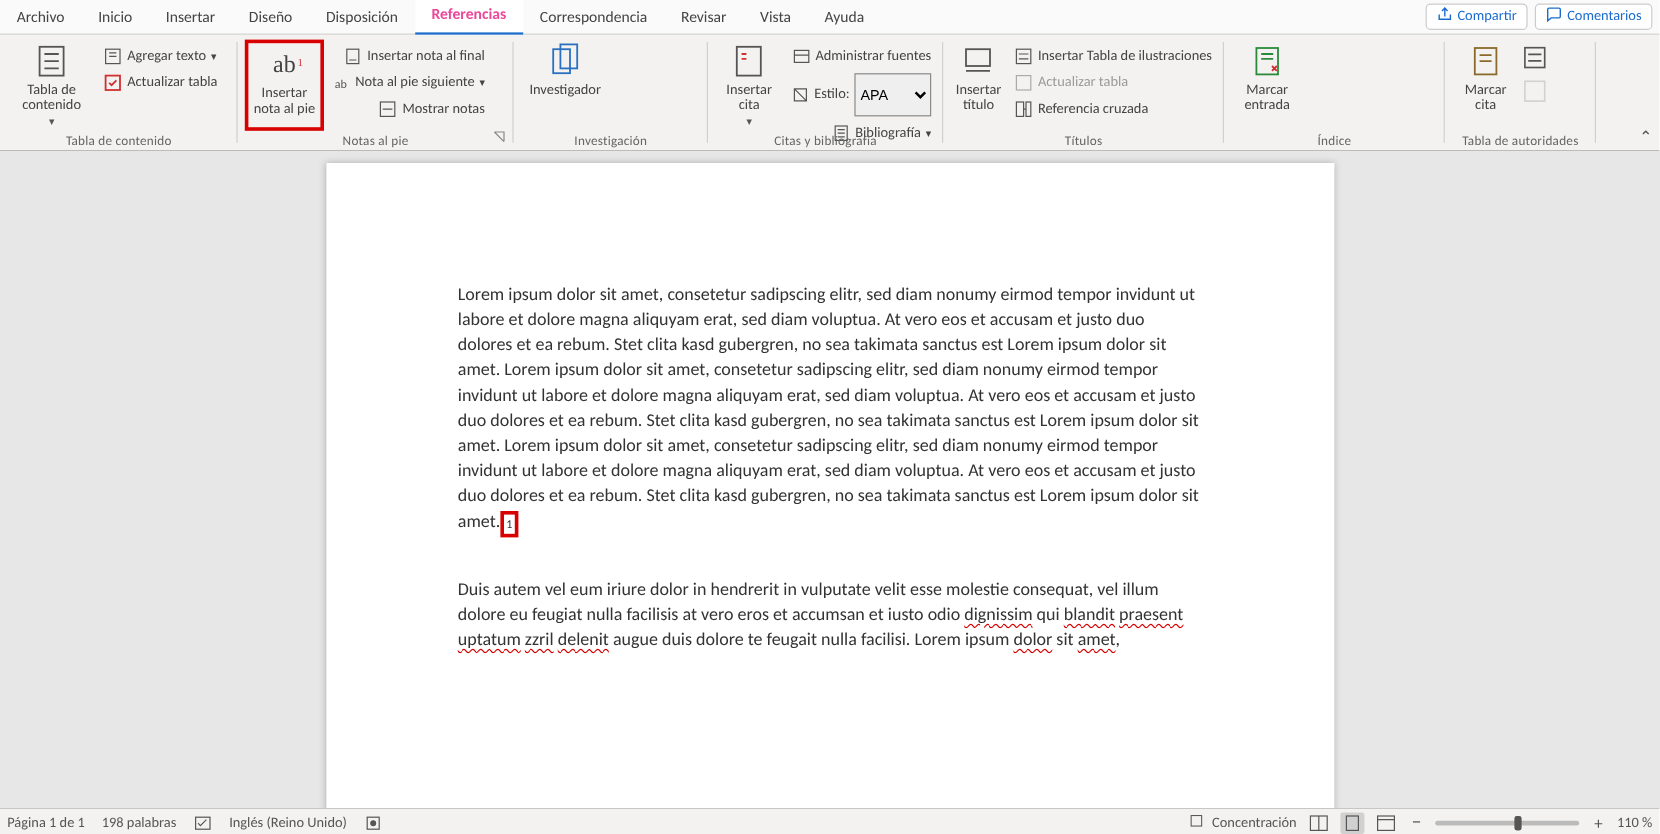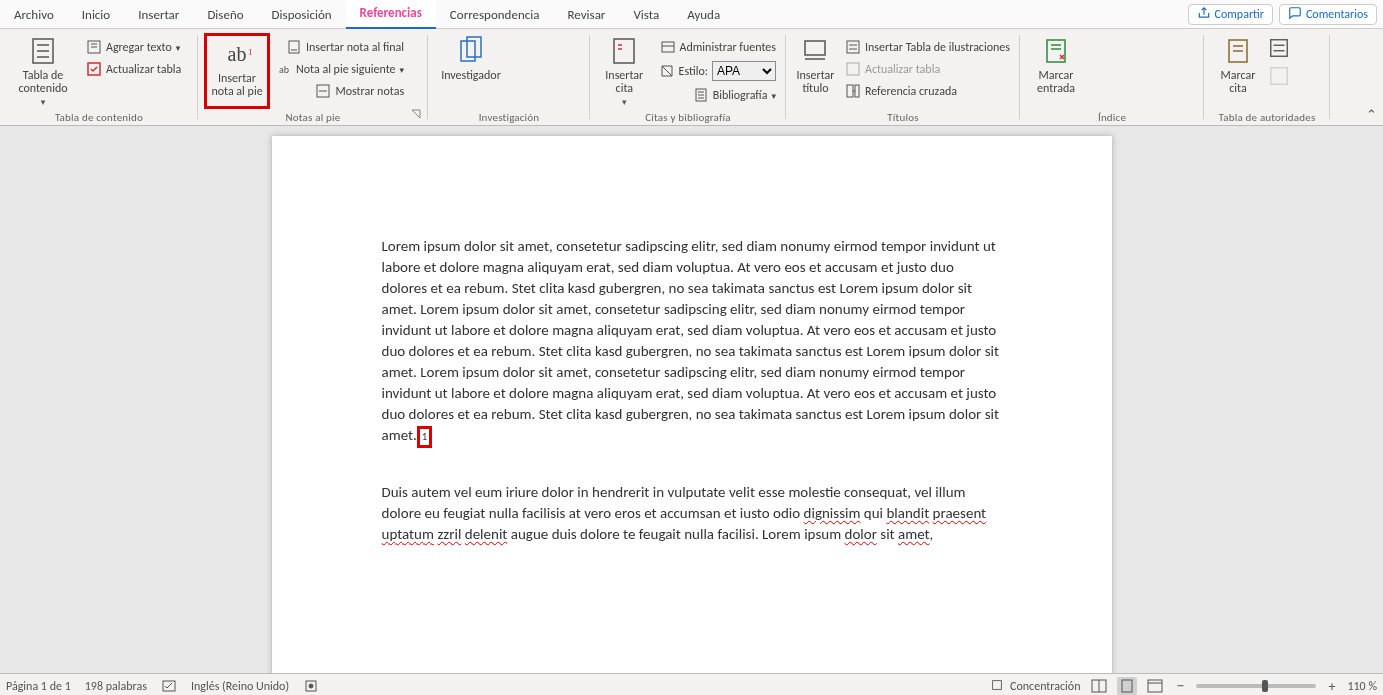--- a/index.html
+++ b/index.html
@@ -108,21 +108,21 @@
   .hcmd .micn { width:16px; height:16px; display:flex; align-items:center; justify-content:center;}
   .hcmd.disabled { color:#9a9a9a; }
   .dlglaunch { position:absolute; right:4px; bottom:3px; width:14px;height:14px; }
   .dlglaunch svg{width:12px;height:12px;color:#666;}
   .highlight-box {
     border: 3px solid #d80000;
     padding: 2px;
     box-sizing: border-box;
   }
   select.style-select {
-    font-size:12px; height:20px; width:64px; border:1px solid #8a8a8a;
+    font-size:12px; height:36px; width:64px; border:1px solid #8a8a8a;
   }
   .collapse-arrow {
     position:absolute; right:6px; bottom:3px; color:#555;
   }
 
   
   .doc-area {
     background:#e7e7e7;
     height: calc(695px - 28px - 96px - 24px);
     overflow:auto;

